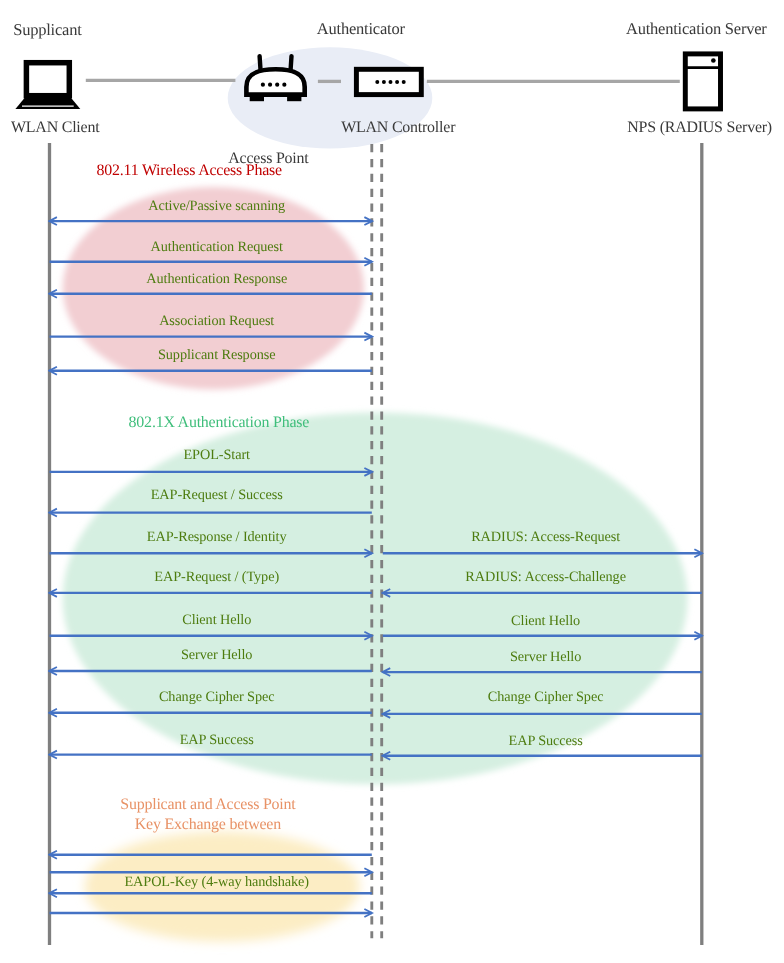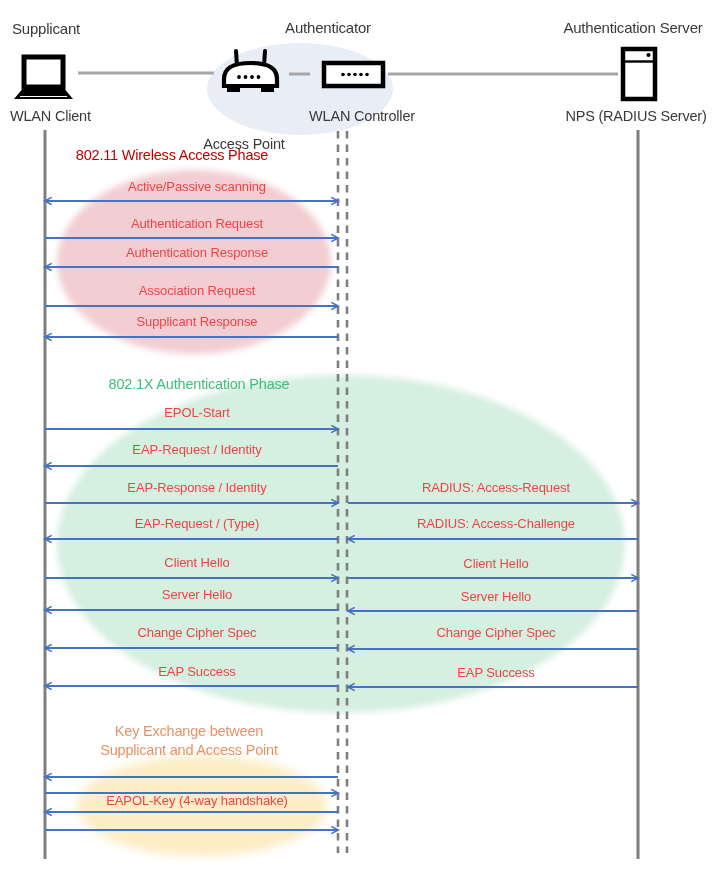--- a/index.html
+++ b/index.html
@@ -1,33 +1,33 @@
 <!DOCTYPE html>
 <html><head>
 <meta charset="utf-8">
 <style>
   html,body{margin:0;padding:0;background:#fff;}
   .stage{
     position:relative;width:713px;height:875px;background:#fff;overflow:hidden;
-    font-family:Liberation Sans, sans-serif;color:var(--textDark,#3a3a3a);
+    font-family:Liberation Serif, serif;color:var(--textDark,#3a3a3a);
   }
   .stage svg.layer{position:absolute;left:0;top:0;}
   .lifeline{stroke:var(--lifeline,#808080);stroke-width:3;fill:none;}
   .lifeline.dashed{stroke-width:2.6;stroke-dasharray:7.5 6;}
   .connector{stroke:var(--connector,#a6a6a6);stroke-width:3;fill:none;}
   .icon-stroke{stroke:#000;fill:#fff;}
   .arrow-line{stroke:var(--arrow,#4472C4);stroke-width:2.2;fill:none;}
   .arrowhead{stroke:var(--arrow,#4472C4);fill:none;}
   .txt{position:absolute;white-space:nowrap;letter-spacing:-0.2px;}
   .hdr{font-size:15px;color:#3a3a3a;}
   .devlbl{font-size:14.5px;color:#3a3a3a;}
   .center{transform:translateX(-50%);}
   .phase-title{position:absolute;transform:translateX(-50%);font-size:14.5px;white-space:nowrap;
     letter-spacing:-0.2px;text-align:center;line-height:18.5px;}
-  .msg-label{position:absolute;transform:translateX(-50%);font-size:13px;color:#ef4444;
+  .msg-label{position:absolute;transform:translateX(-50%);font-size:13px;color:#4d7c0f;
     white-space:nowrap;letter-spacing:-0.1px;}
 </style>
 </head>
 <body>
 
 <div class="stage" style="--arrow: #4472C4; --lifeline: #7F7F7F; --connector: #A6A6A6; --textDark: #3A3A3A;">
 
   <svg class="layer" width="713" height="875" viewBox="0 0 713 875">
     <defs>
       <marker id="ah" viewBox="0 0 10 10" markerWidth="9.5" markerHeight="9.5" refX="8.3" refY="5" orient="auto" markerUnits="userSpaceOnUse">
@@ -125,32 +125,32 @@
   <div class="txt hdr center" style="left:633px;top:19px;">Authentication Server</div>
 
   <div class="txt devlbl" style="left:10px;top:108px;">WLAN Client</div>
   <div class="txt devlbl center" style="left:244px;top:108px;margin-top:28px;">Access Point</div>
   <div class="txt devlbl center" style="left:362px;top:108px;">WLAN Controller</div>
   <div class="txt devlbl center" style="left:636px;top:108px;">NPS (RADIUS Server)</div>
 
   <div class="phase-title" style="left: 172px; top: 146px; color: rgb(192, 0, 0);">802.11 Wireless Access Phase</div>
   <div class="phase-title" style="left: 199px; top: 375px; color: rgb(63, 190, 123);">802.1X Authentication Phase</div>
   <div class="phase-title" style="left: 189px; top: 722px; color: rgb(232, 146, 102);">
+    <div>Supplicant and Access Point</div>
     <div>Key Exchange between</div>
-    <div>Supplicant and Access Point</div>
   </div>
 
   <div id="labels-layer">
       <div class="msg-label" style="left: 197px; top: 179px;">Active/Passive scanning</div>
       <div class="msg-label" style="left: 197px; top: 216px;">Authentication Request</div>
       <div class="msg-label" style="left: 197px; top: 245px;">Authentication Response</div>
       <div class="msg-label" style="left: 197px; top: 283px;">Association Request</div>
       <div class="msg-label" style="left: 197px; top: 314px;">Supplicant Response</div>
       <div class="msg-label" style="left: 197px; top: 405px;">EPOL-Start</div>
-      <div class="msg-label" style="left: 197px; top: 442px;">EAP-Request / Identity</div>
+      <div class="msg-label" style="left: 197px; top: 442px;">EAP-Request / Success</div>
       <div class="msg-label" style="left: 197px; top: 480px;">EAP-Response / Identity</div>
       <div class="msg-label" style="left: 496px; top: 480px;">RADIUS: Access-Request</div>
       <div class="msg-label" style="left: 197px; top: 516px;">EAP-Request / (Type)</div>
       <div class="msg-label" style="left: 496px; top: 516px;">RADIUS: Access-Challenge</div>
       <div class="msg-label" style="left: 197px; top: 555px;">Client Hello</div>
       <div class="msg-label" style="left: 496px; top: 556px;">Client Hello</div>
       <div class="msg-label" style="left: 197px; top: 587px;">Server Hello</div>
       <div class="msg-label" style="left: 496px; top: 589px;">Server Hello</div>
       <div class="msg-label" style="left: 197px; top: 625px;">Change Cipher Spec</div>
       <div class="msg-label" style="left: 496px; top: 625px;">Change Cipher Spec</div>

